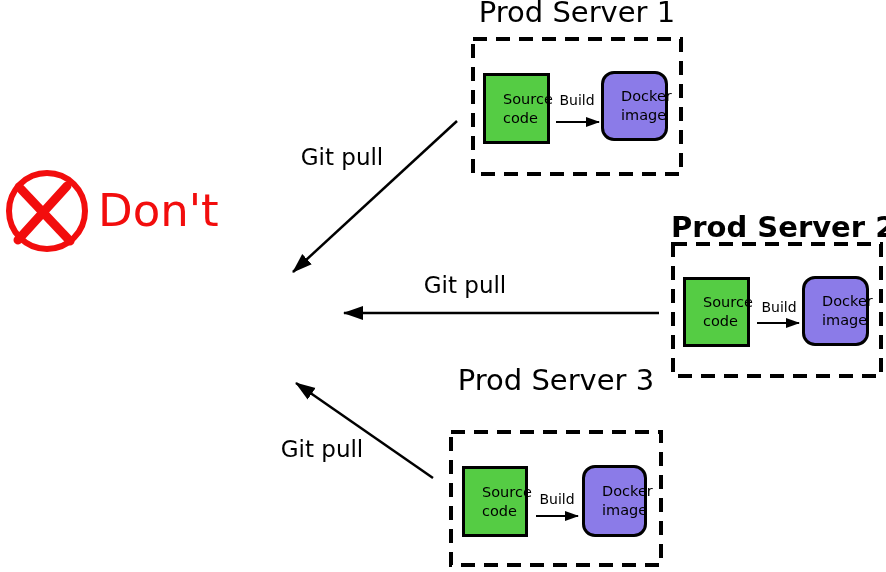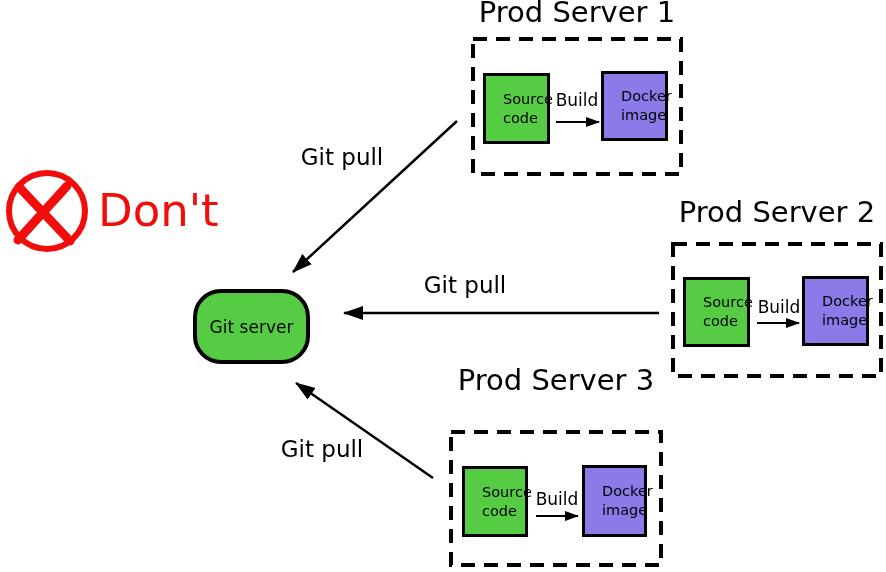--- a/index.html
+++ b/index.html
@@ -34,25 +34,25 @@
     border: 3px solid #000000;
     display: flex;
     align-items: center;
     padding-left: 17px;
     font-size: 14.5px;
     line-height: 1.28;
     color: #000000;
   }
   .node span { display: block; }
   .node.green  { background: var(--node-green, #55CC44); }
-  .node.purple { background: var(--node-purple, #8B7BE8); }
+  .node.purple { background: var(--node-purple, #8B7BE8); border-radius: 13px; }
   .build-label {
     position: absolute;
     text-align: center;
-    font-size: 17px;
+    font-size: 14px;
     line-height: 18px;
     color: #000000;
     white-space: nowrap;
   }
   .git-pull-label {
     position: absolute;
     text-align: center;
     font-size: 23px;
     line-height: 30px;
     color: #000000;
@@ -118,38 +118,35 @@
 
   <div class="dont-group">
     <svg class="dont-icon" viewBox="0 0 86 86">
       <circle cx="43" cy="43" r="38" fill="none" stroke="currentColor" stroke-width="6"></circle>
       <line x1="15" y1="19" x2="66" y2="73" stroke="currentColor" stroke-width="9" stroke-linecap="round"></line>
       <line x1="63" y1="18" x2="14" y2="72" stroke="currentColor" stroke-width="9" stroke-linecap="round"></line>
     </svg>
     <div class="dont-text">Don't</div>
   </div>
 
-  <div class="git-server">
-    <span>Git server</span>
-  </div>
 
   <div class="git-pull-label" style="left:292px; top:142px; width:100px;">Git pull</div>
   <div class="git-pull-label" style="left:413px; top:270px; width:104px;">Git pull</div>
   <div class="git-pull-label" style="left:270px; top:434px; width:104px;">Git pull</div>
 
   <div class="server-title" style="left:471px; top:-4px; width:212px;">Prod Server 1</div>
   <div class="node green" style="left:483px; top:73px; width:67px; height:71px;">
     <span>Source code</span>
   </div>
   <div class="build-label" style="left:552px; top:91px; width:50px;">Build</div>
   <div class="node purple" style="left:601px; top:71px; width:67px; height:70px;">
     <span>Docker image</span>
   </div>
 
-  <div class="server-title" style="left:671px; top:196px; width:212px;">Prod Server 2</div>
+  <div class="server-title" style="left:671px; top:211px; width:212px;font-weight:bold;">Prod Server 2</div>
   <div class="node green" style="left:683px; top:277px; width:67px; height:70px;">
     <span>Source code</span>
   </div>
   <div class="build-label" style="left:753px; top:298px; width:52px;">Build</div>
   <div class="node purple" style="left:802px; top:276px; width:67px; height:70px;">
     <span>Docker image</span>
   </div>
 
   <div class="server-title" style="left:449px; top:364px; width:214px;">Prod Server 3</div>
   <div class="node green" style="left:462px; top:466px; width:66px; height:71px;">

